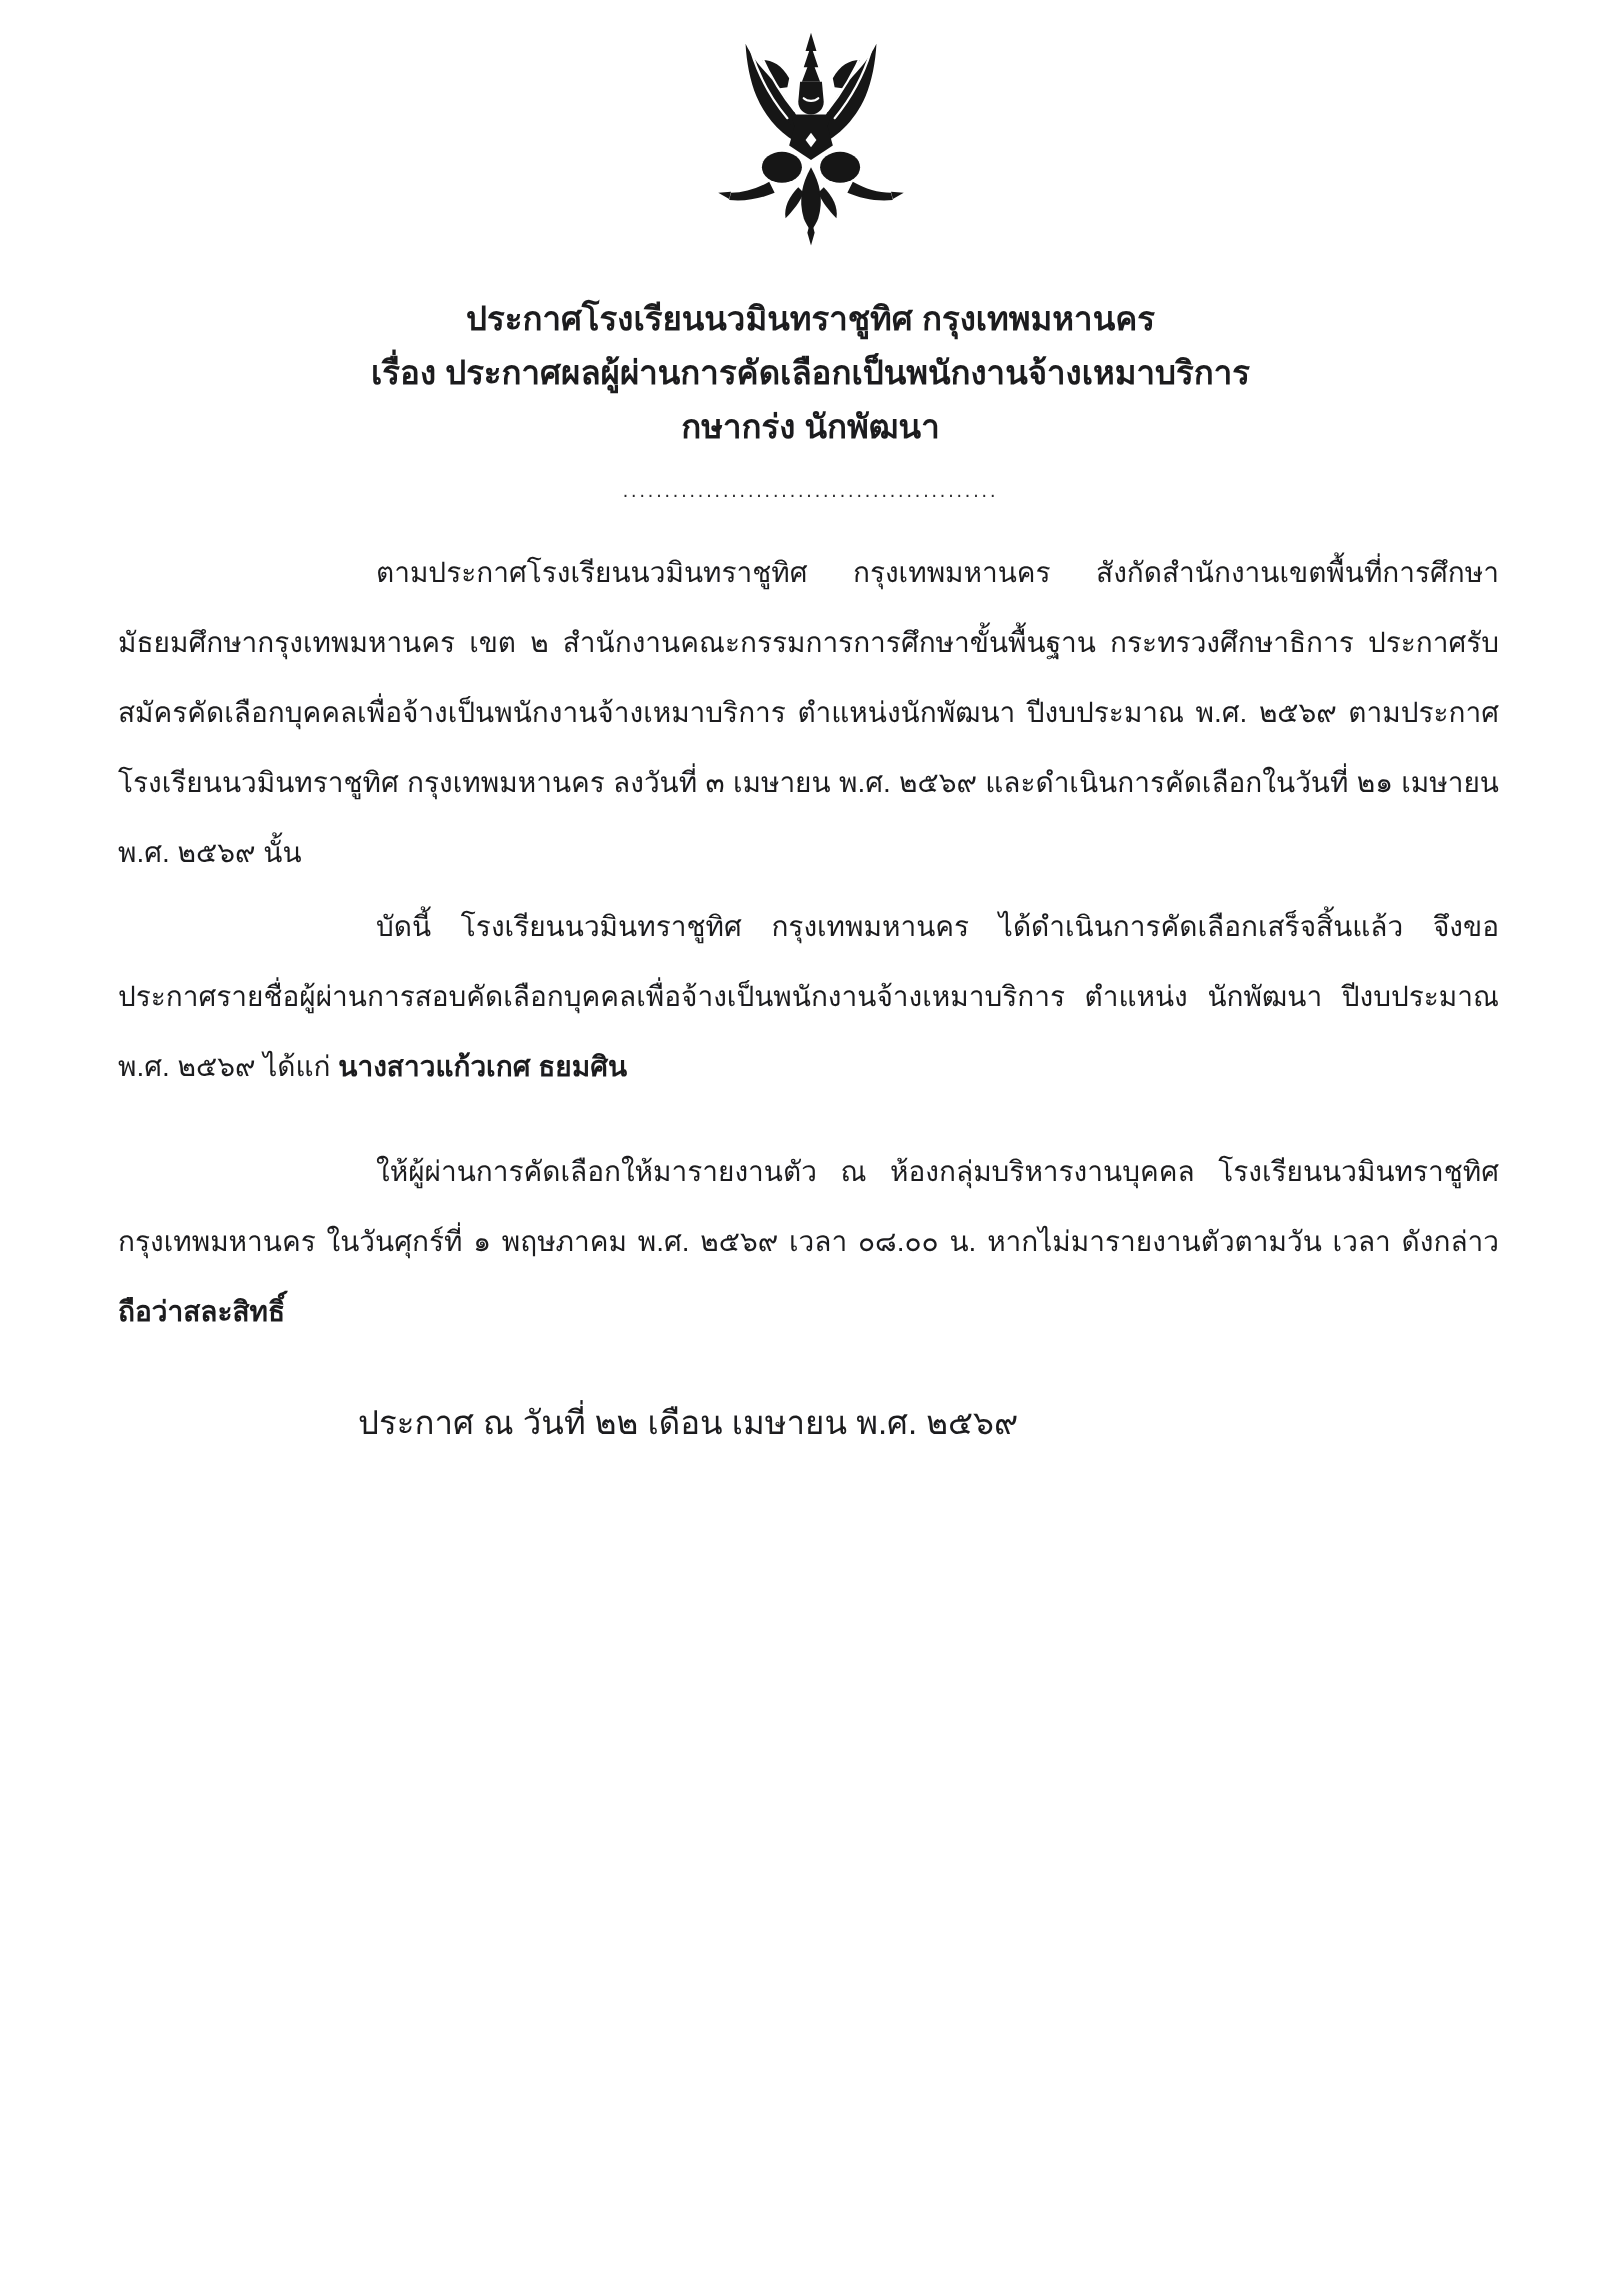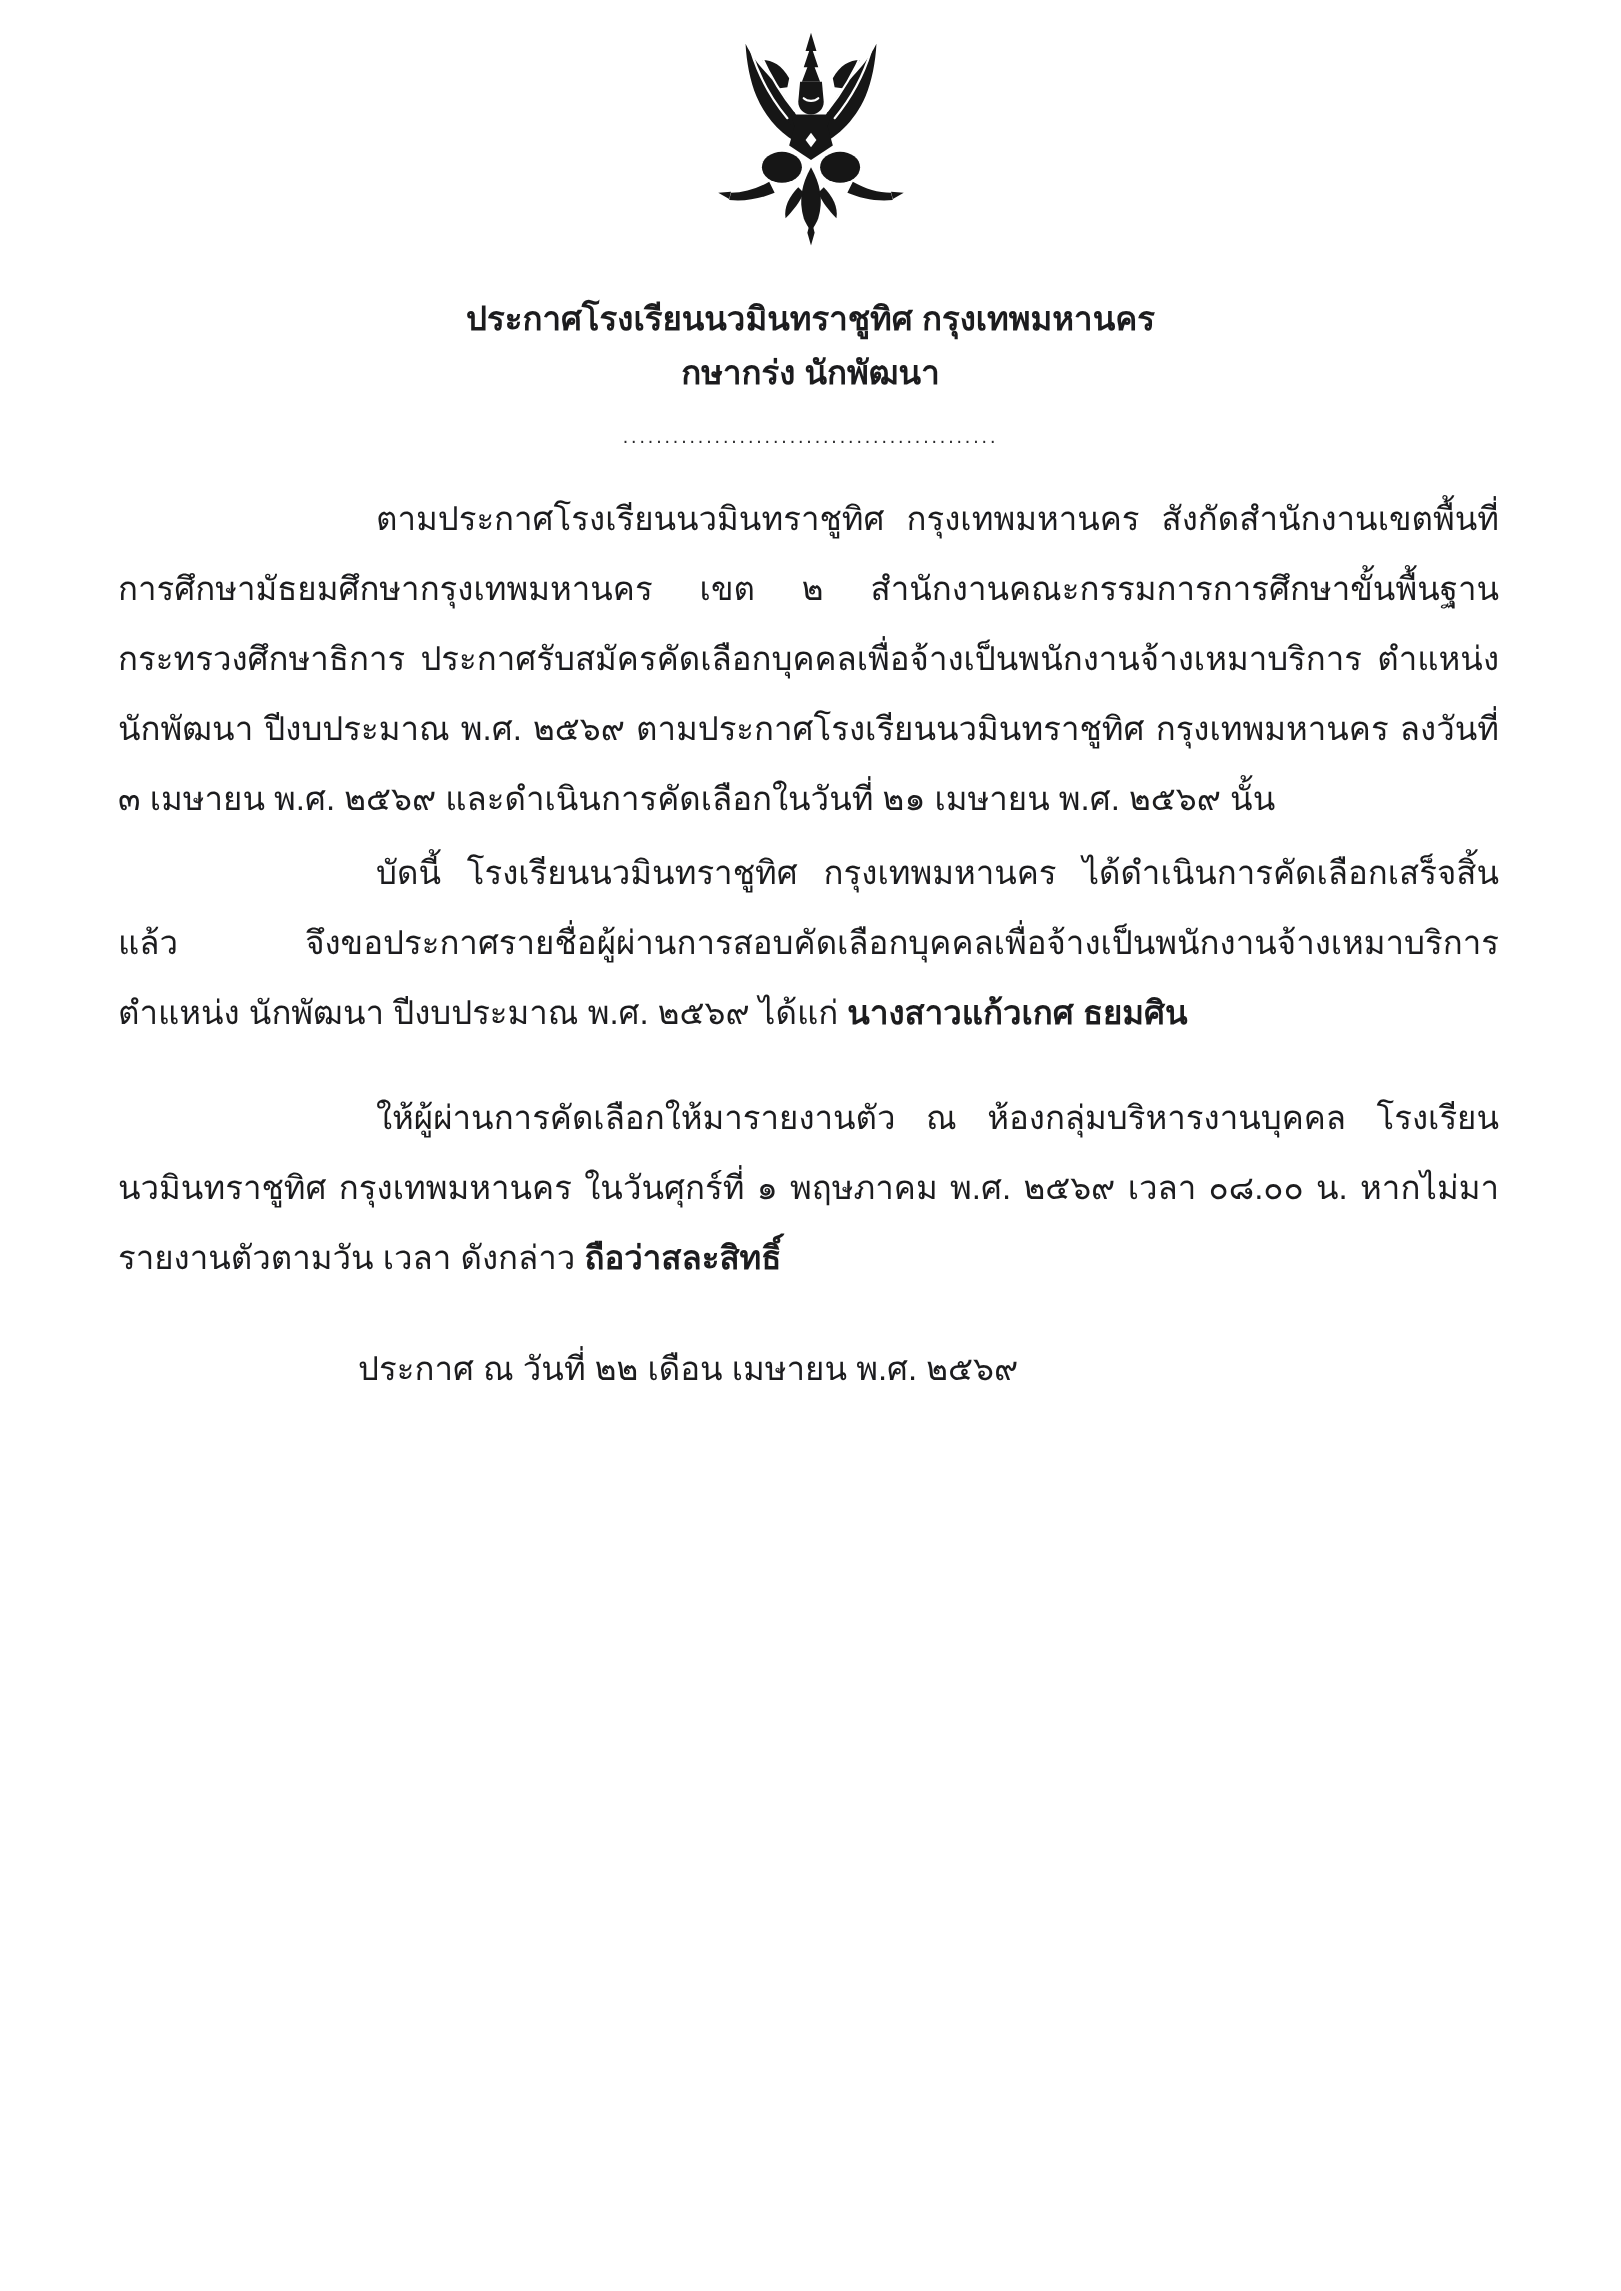--- a/index.html
+++ b/index.html
@@ -27,21 +27,21 @@
   .divider{
     text-align:center;
     margin-top:27.4px;
     font-size:19.6px;
     letter-spacing:2.9px;
     color:#2a2a2c;
     line-height:19.6px;
   }
   .content{
     margin:37px 122px 0 118px;
-    font-size:33px;
+    font-size:28px;
     line-height:70px;
     text-align:justify;
   }
   .content p{margin:0;text-indent:258px;}
   .content p.para-2{margin-top:3.9px;}
   .content p.para-3{margin-top:35px;}
   .bold{font-weight:bold;}
   .date-line{
     margin:41px 122px 0 118px;
     padding-left:240px;
@@ -111,20 +111,21 @@
       <path d="M52 20 C62 44 76 68 92 88"></path>
       <path d="M176 22 C168 48 156 72 136 96"></path>
       <path d="M168 20 C158 44 144 68 128 88"></path>
       <path d="M102 74 C106 78 114 78 118 74"></path>
     </g>
     <path d="M110 112 L116 120 L110 128 L104 120 Z" fill="#ffffff"></path>
   </svg>
 
   <div class="heading">
     <div>ประกาศโรงเรียนนวมินทราชูทิศ กรุงเทพมหานคร</div>
+    <div>เรื่อง ประกาศผลผู้ผ่านการคัดเลือกเป็นพนักงานจ้างเหมาบริการ</div>
     <div>กษากร่ง นักพัฒนา</div>
   </div>
 
   <div class="divider">.............................................</div>
 
   <div class="content">
     <p class="para-1">ตามประกาศโรงเรียนนวมินทราชูทิศ กรุงเทพมหานคร  สังกัดสำนักงานเขตพื้นที่การศึกษามัธยมศึกษากรุงเทพมหานคร เขต ๒  สำนักงานคณะกรรมการการศึกษาขั้นพื้นฐาน กระทรวงศึกษาธิการ ประกาศรับสมัครคัดเลือกบุคคลเพื่อจ้างเป็นพนักงานจ้างเหมาบริการ ตำแหน่งนักพัฒนา ปีงบประมาณ พ.ศ. ๒๕๖๙  ตามประกาศโรงเรียนนวมินทราชูทิศ กรุงเทพมหานคร ลงวันที่ ๓ เมษายน พ.ศ. ๒๕๖๙ และดำเนินการคัดเลือกในวันที่ ๒๑ เมษายน พ.ศ. ๒๕๖๙ นั้น</p>
     <p class="para-2"><span>บัดนี้ โรงเรียนนวมินทราชูทิศ กรุงเทพมหานคร  ได้ดำเนินการคัดเลือกเสร็จสิ้นแล้ว จึงขอประกาศรายชื่อผู้ผ่านการสอบคัดเลือกบุคคลเพื่อจ้างเป็นพนักงานจ้างเหมาบริการ ตำแหน่ง นักพัฒนา ปีงบประมาณ พ.ศ. ๒๕๖๙ ได้แก่ </span><span class="bold">นางสาวแก้วเกศ ธยมศิน</span></p>
     <p class="para-3"><span>ให้ผู้ผ่านการคัดเลือกให้มารายงานตัว ณ ห้องกลุ่มบริหารงานบุคคล โรงเรียนนวมินทราชูทิศ กรุงเทพมหานคร ในวันศุกร์ที่ ๑ พฤษภาคม พ.ศ. ๒๕๖๙ เวลา ๐๘.๐๐ น. หากไม่มารายงานตัวตามวัน เวลา ดังกล่าว </span><span class="bold">ถือว่าสละสิทธิ์</span></p>
   </div>

